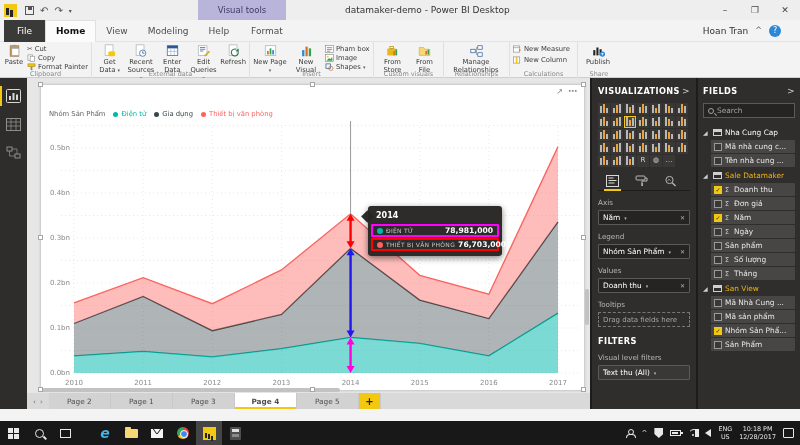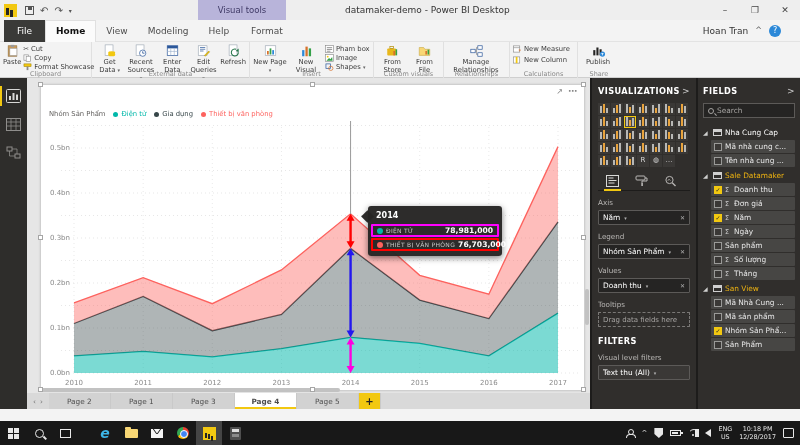--- a/index.html
+++ b/index.html
@@ -216,21 +216,21 @@
               <rect x="1" y="1" width="5" height="6" fill="#fff" stroke="#888" stroke-width="0.7"></rect>
               <rect x="3.5" y="2.5" width="5" height="6" fill="#fff" stroke="#888" stroke-width="0.7"></rect>
             </svg>
             <span>Copy</span>
           </div>
         <div class="smallbtn">
             <svg class="i s" viewBox="0 0 10 9">
               <rect x="1" y="1" width="8" height="3" fill="#f2c811" stroke="#9a7d00" stroke-width="0.6"></rect>
               <rect x="4" y="4" width="2" height="4" fill="#8a8a8a"></rect>
             </svg>
-            <span>Format Showcase</span>
+            <span>Format Painter</span>
           </div>
       </div>
       <div class="gname">Clipboard</div>
     </div>
 
     <div class="rgroup" style="width:158px">
       <div class="bigbtn">
         <svg class="i" viewBox="0 0 16 16">
             <rect x="3" y="1" width="9" height="12" fill="#fff" stroke="#9aa5b1" stroke-width="0.7"></rect>
             <ellipse cx="10.5" cy="10" rx="4" ry="1.6" fill="#f2c811"></ellipse>

